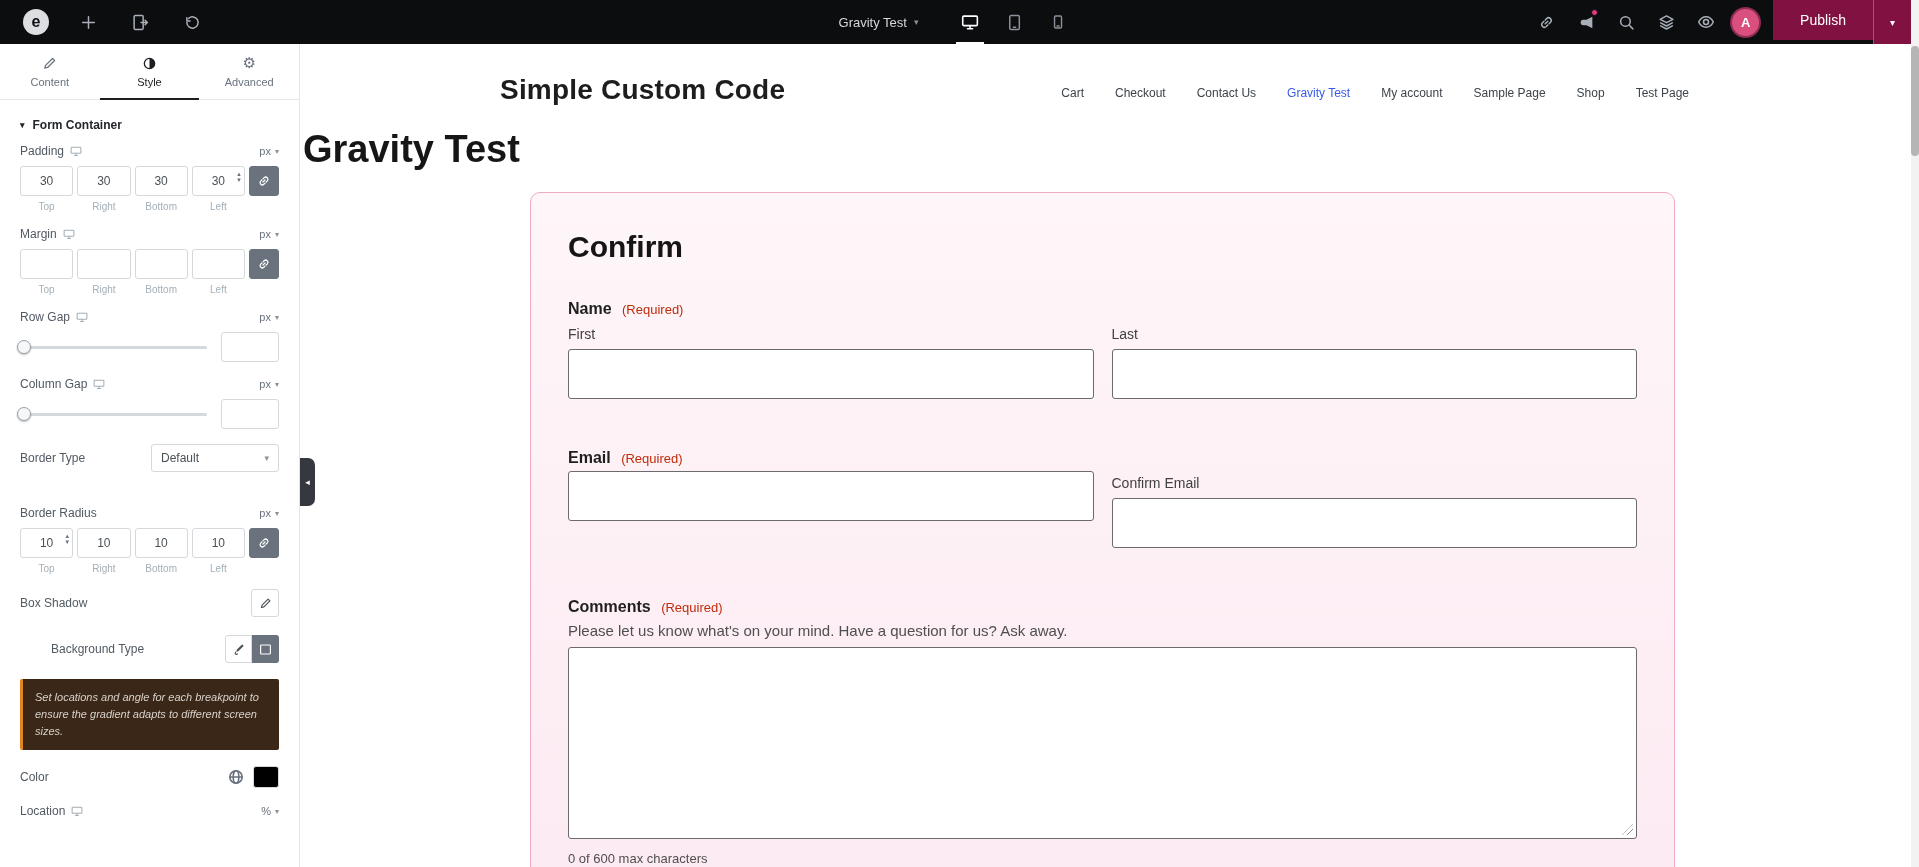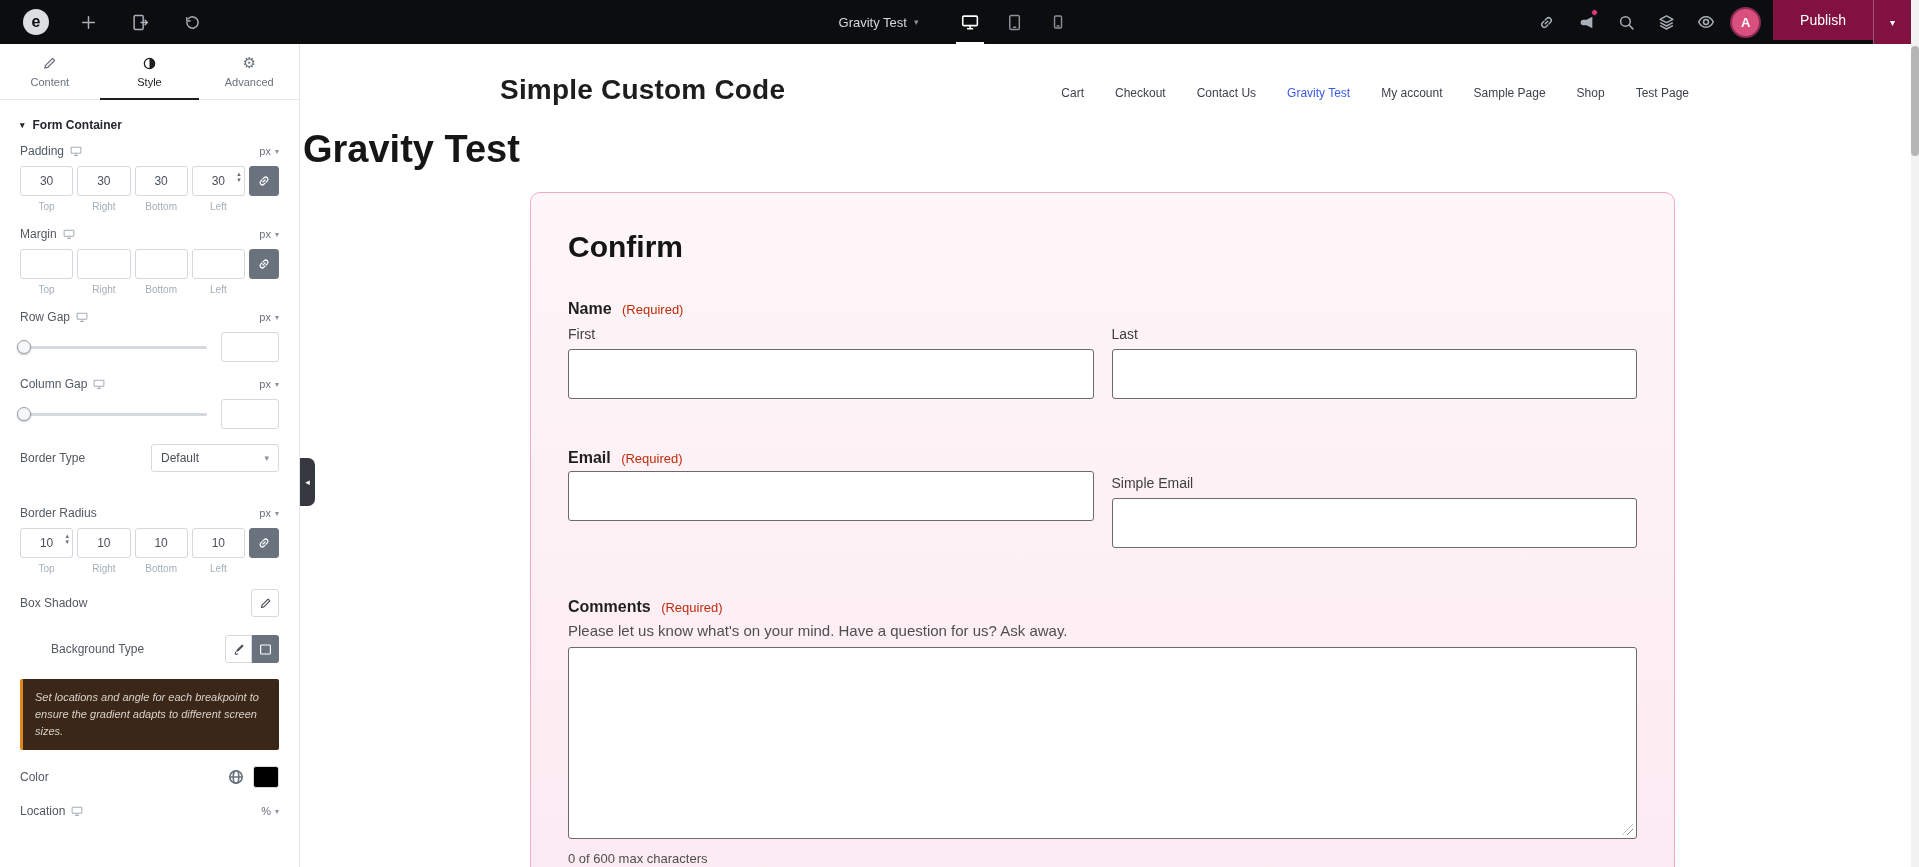--- a/index.html
+++ b/index.html
@@ -517,21 +517,21 @@
     <div class="gf-group">
       <div>
         <span class="gf-label">Email</span>
         <span class="req">(Required)</span>
       </div>
       <div class="cols">
         <div class="col">
           <input class="gf-input" style="">
         </div>
         <div class="col">
-          <div class="sublabel">Simple Email</div>
+          <div class="sublabel">Confirm Email</div>
           <input class="gf-input" style="">
         </div>
       </div>
     </div>
 
     <div class="gf-group">
       <div>
         <span class="gf-label">Comments</span>
         <span class="req">(Required)</span>
       </div>

